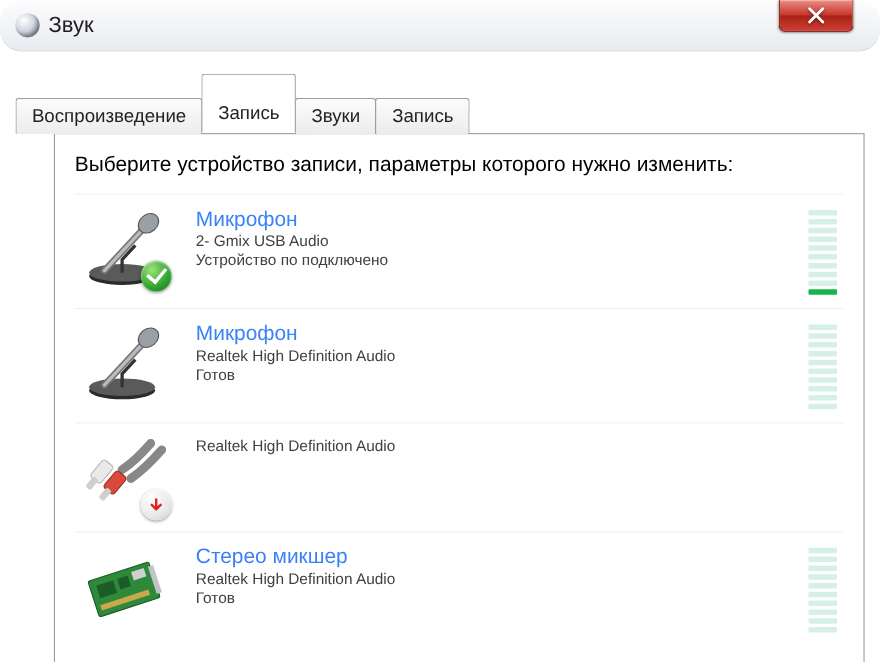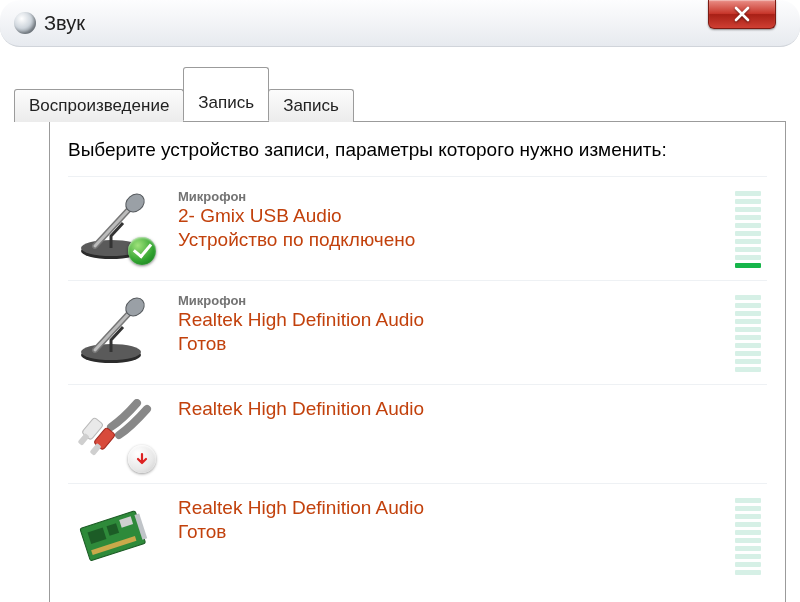--- a/index.html
+++ b/index.html
@@ -114,27 +114,27 @@
     height: 74px;
     flex: 0 0 90px;
     margin-right: 18px;
     position: relative;
     display: flex;
     align-items: center;
     justify-content: center;
   }
   .device-text { flex: 1 1 auto; }
   .device-name {
-    font-size: 13px;
-    font-weight: 700;
-    color: #737373;
+    font-size: 19px;
+    font-weight: 400;
+    color: #3b82f6;
   }
   .device-sub {
-    font-size: 19px;
-    color: #c2410c;
+    font-size: 14px;
+    color: #404040;
     line-height: 1.25;
   }
 
   
   .level-meter {
     width: 26px;
     display: flex;
     flex-direction: column-reverse;
     gap: 3px;
     margin-left: 12px;
@@ -189,20 +189,21 @@
       <path d="M3 3 L15 15 M15 3 L3 15" stroke="#fff" stroke-width="2.6" stroke-linecap="round"></path>
     </svg>
   </div>
 </div>
 
 <div class="dialog-body">
 
   <div class="tabstrip">
     <div class="tab">Воспроизведение</div>
     <div class="tab active">Запись</div>
+    <div class="tab">Звуки</div>
     <div class="tab">Запись</div>
   </div>
 
   <div class="tabpanel">
     <div class="instruction">Выберите устройство записи, параметры которого нужно изменить:</div>
 
     <div class="device-list">
 
       <div class="device-row">
         <div class="device-icon">
@@ -303,20 +304,21 @@
               <rect x="8" y="20" width="58" height="34" rx="2" fill="none" stroke="#1b5a24"></rect>
               <rect x="14" y="26" width="16" height="12" fill="#1c5c26"></rect>
               <rect x="34" y="26" width="10" height="10" fill="#1c5c26"></rect>
               <rect x="48" y="24" width="12" height="8" fill="#d0d0d0"></rect>
               <rect x="12" y="44" width="46" height="5" fill="#caa94a"></rect>
               <rect x="64" y="24" width="5" height="26" fill="#c0c4c8"></rect>
             </g>
           </svg>
         </div>
         <div class="device-text">
+          <div class="device-name">Стерео микшер</div>
           <div class="device-sub">Realtek High Definition Audio</div>
           <div class="device-sub">Готов</div>
         </div>
         <div class="level-meter">
             <div class="seg"></div>
             <div class="seg"></div>
             <div class="seg"></div>
             <div class="seg"></div>
             <div class="seg"></div>
             <div class="seg"></div>

